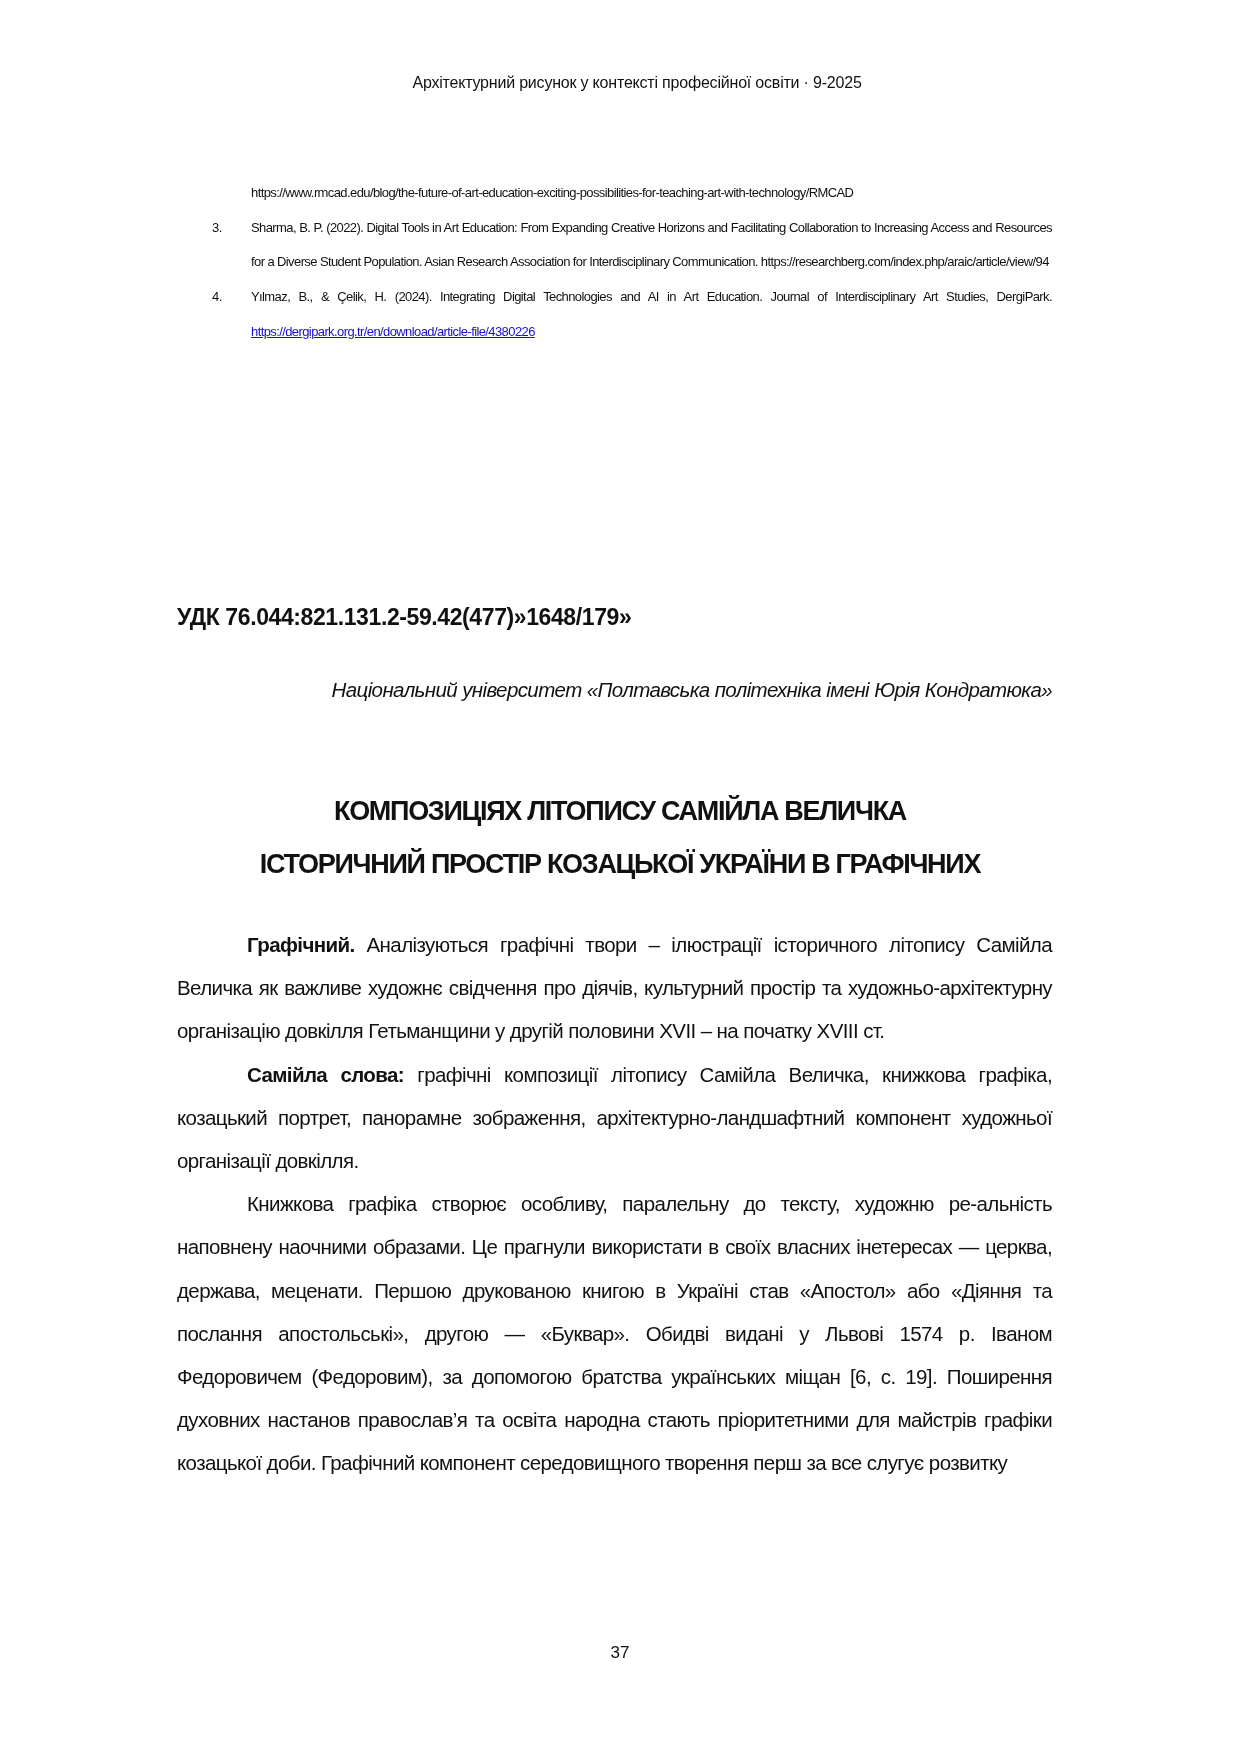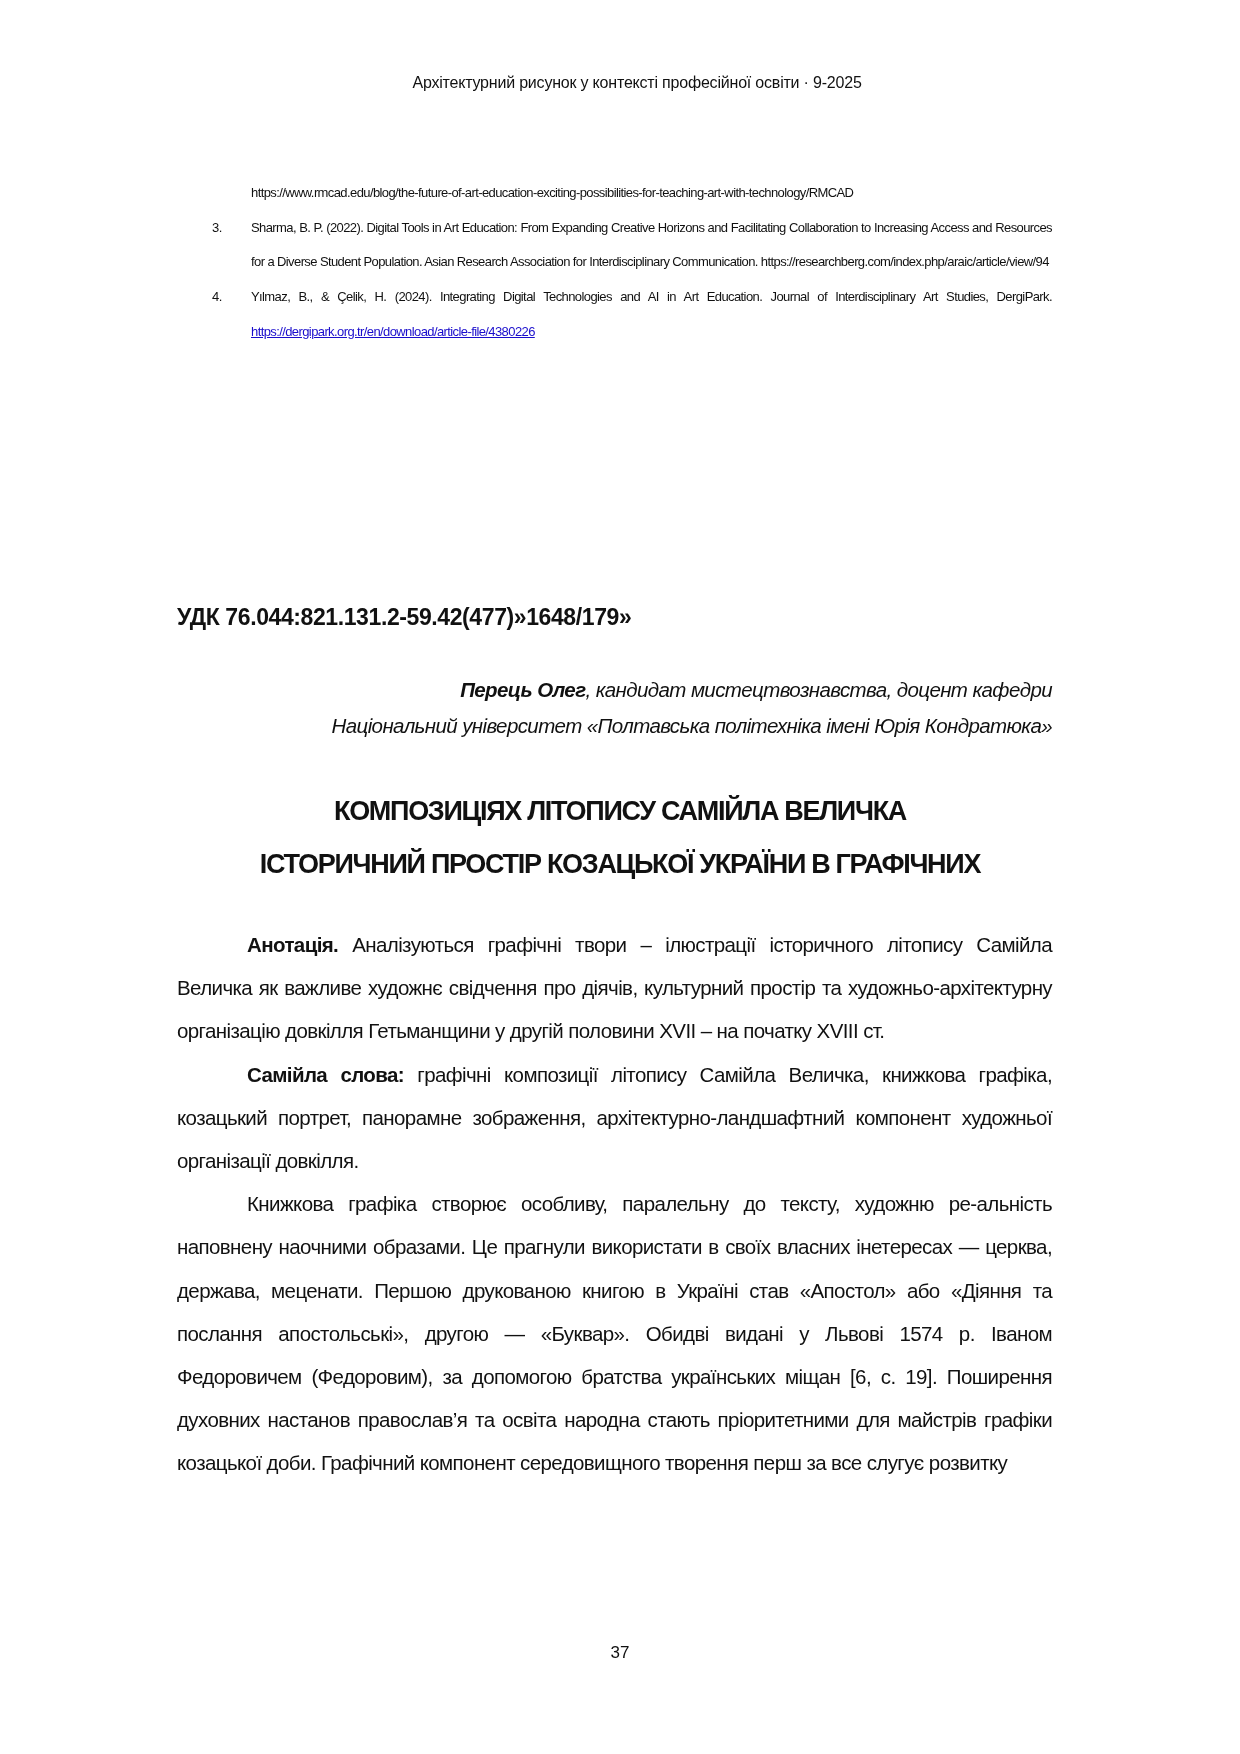--- a/index.html
+++ b/index.html
@@ -73,28 +73,27 @@
     <span class="body">
       <span>Yılmaz, B., &amp; Çelik, H. (2024). Integrating Digital Technologies and AI in Art Education. Journal of Interdisciplinary Art Studies, DergiPark.</span>
       <a class="ref-link">https://dergipark.org.tr/en/download/article-file/4380226</a>
     </span>
   </div>
 </div>
 
 <div class="udc">УДК 76.044:821.131.2-59.42(477)»1648/179»</div>
 
 <div class="author">
-  <div><b>Перець Олег</b><span>, кандидат мистецтвознавства, доцент кафедри</span></div>
   <div>Національний університет «Полтавська політехніка імені Юрія Кондратюка»</div>
 </div>
 
 <div class="title">
   <div>КОМПОЗИЦІЯХ ЛІТОПИСУ САМІЙЛА ВЕЛИЧКА</div>
   <div>ІСТОРИЧНИЙ ПРОСТІР КОЗАЦЬКОЇ УКРАЇНИ В ГРАФІЧНИХ</div>
 </div>
 
 <div class="main">
-  <p><b>Анотація.</b><span> Аналізуються графічні твори – ілюстрації історичного літопису Самійла Величка як важливе художнє свідчення про діячів, культурний простір та художньо-архітектурну організацію довкілля Гетьманщини у другій половини XVII – на початку XVIII ст.</span></p>
+  <p><b>Графічний.</b><span> Аналізуються графічні твори – ілюстрації історичного літопису Самійла Величка як важливе художнє свідчення про діячів, культурний простір та художньо-архітектурну організацію довкілля Гетьманщини у другій половини XVII – на початку XVIII ст.</span></p>
   <p><b>Самійла слова:</b><span> графічні композиції літопису Самійла Величка, книжкова графіка, козацький портрет, панорамне зображення, архітектурно-ландшафтний компонент художньої організації довкілля.</span></p>
   <p>Книжкова графіка створює особливу, паралельну до тексту, художню ре-альність наповнену наочними образами. Це прагнули використати в своїх власних інетересах — церква, держава, меценати. Першою друкованою книгою в Україні став «Апостол» або «Діяння та послання апостольські», другою — «Буквар». Обидві видані у Львові 1574 р. Іваном Федоровичем (Федоровим), за допомогою братства українських міщан [6, с. 19]. Поширення духовних настанов православ’я та освіта народна стають пріоритетними для майстрів графіки козацької доби. Графічний компонент середовищного творення перш за все слугує розвитку</p>
 </div>
 
 <div class="page-number">37</div>
 
 </body></html>

